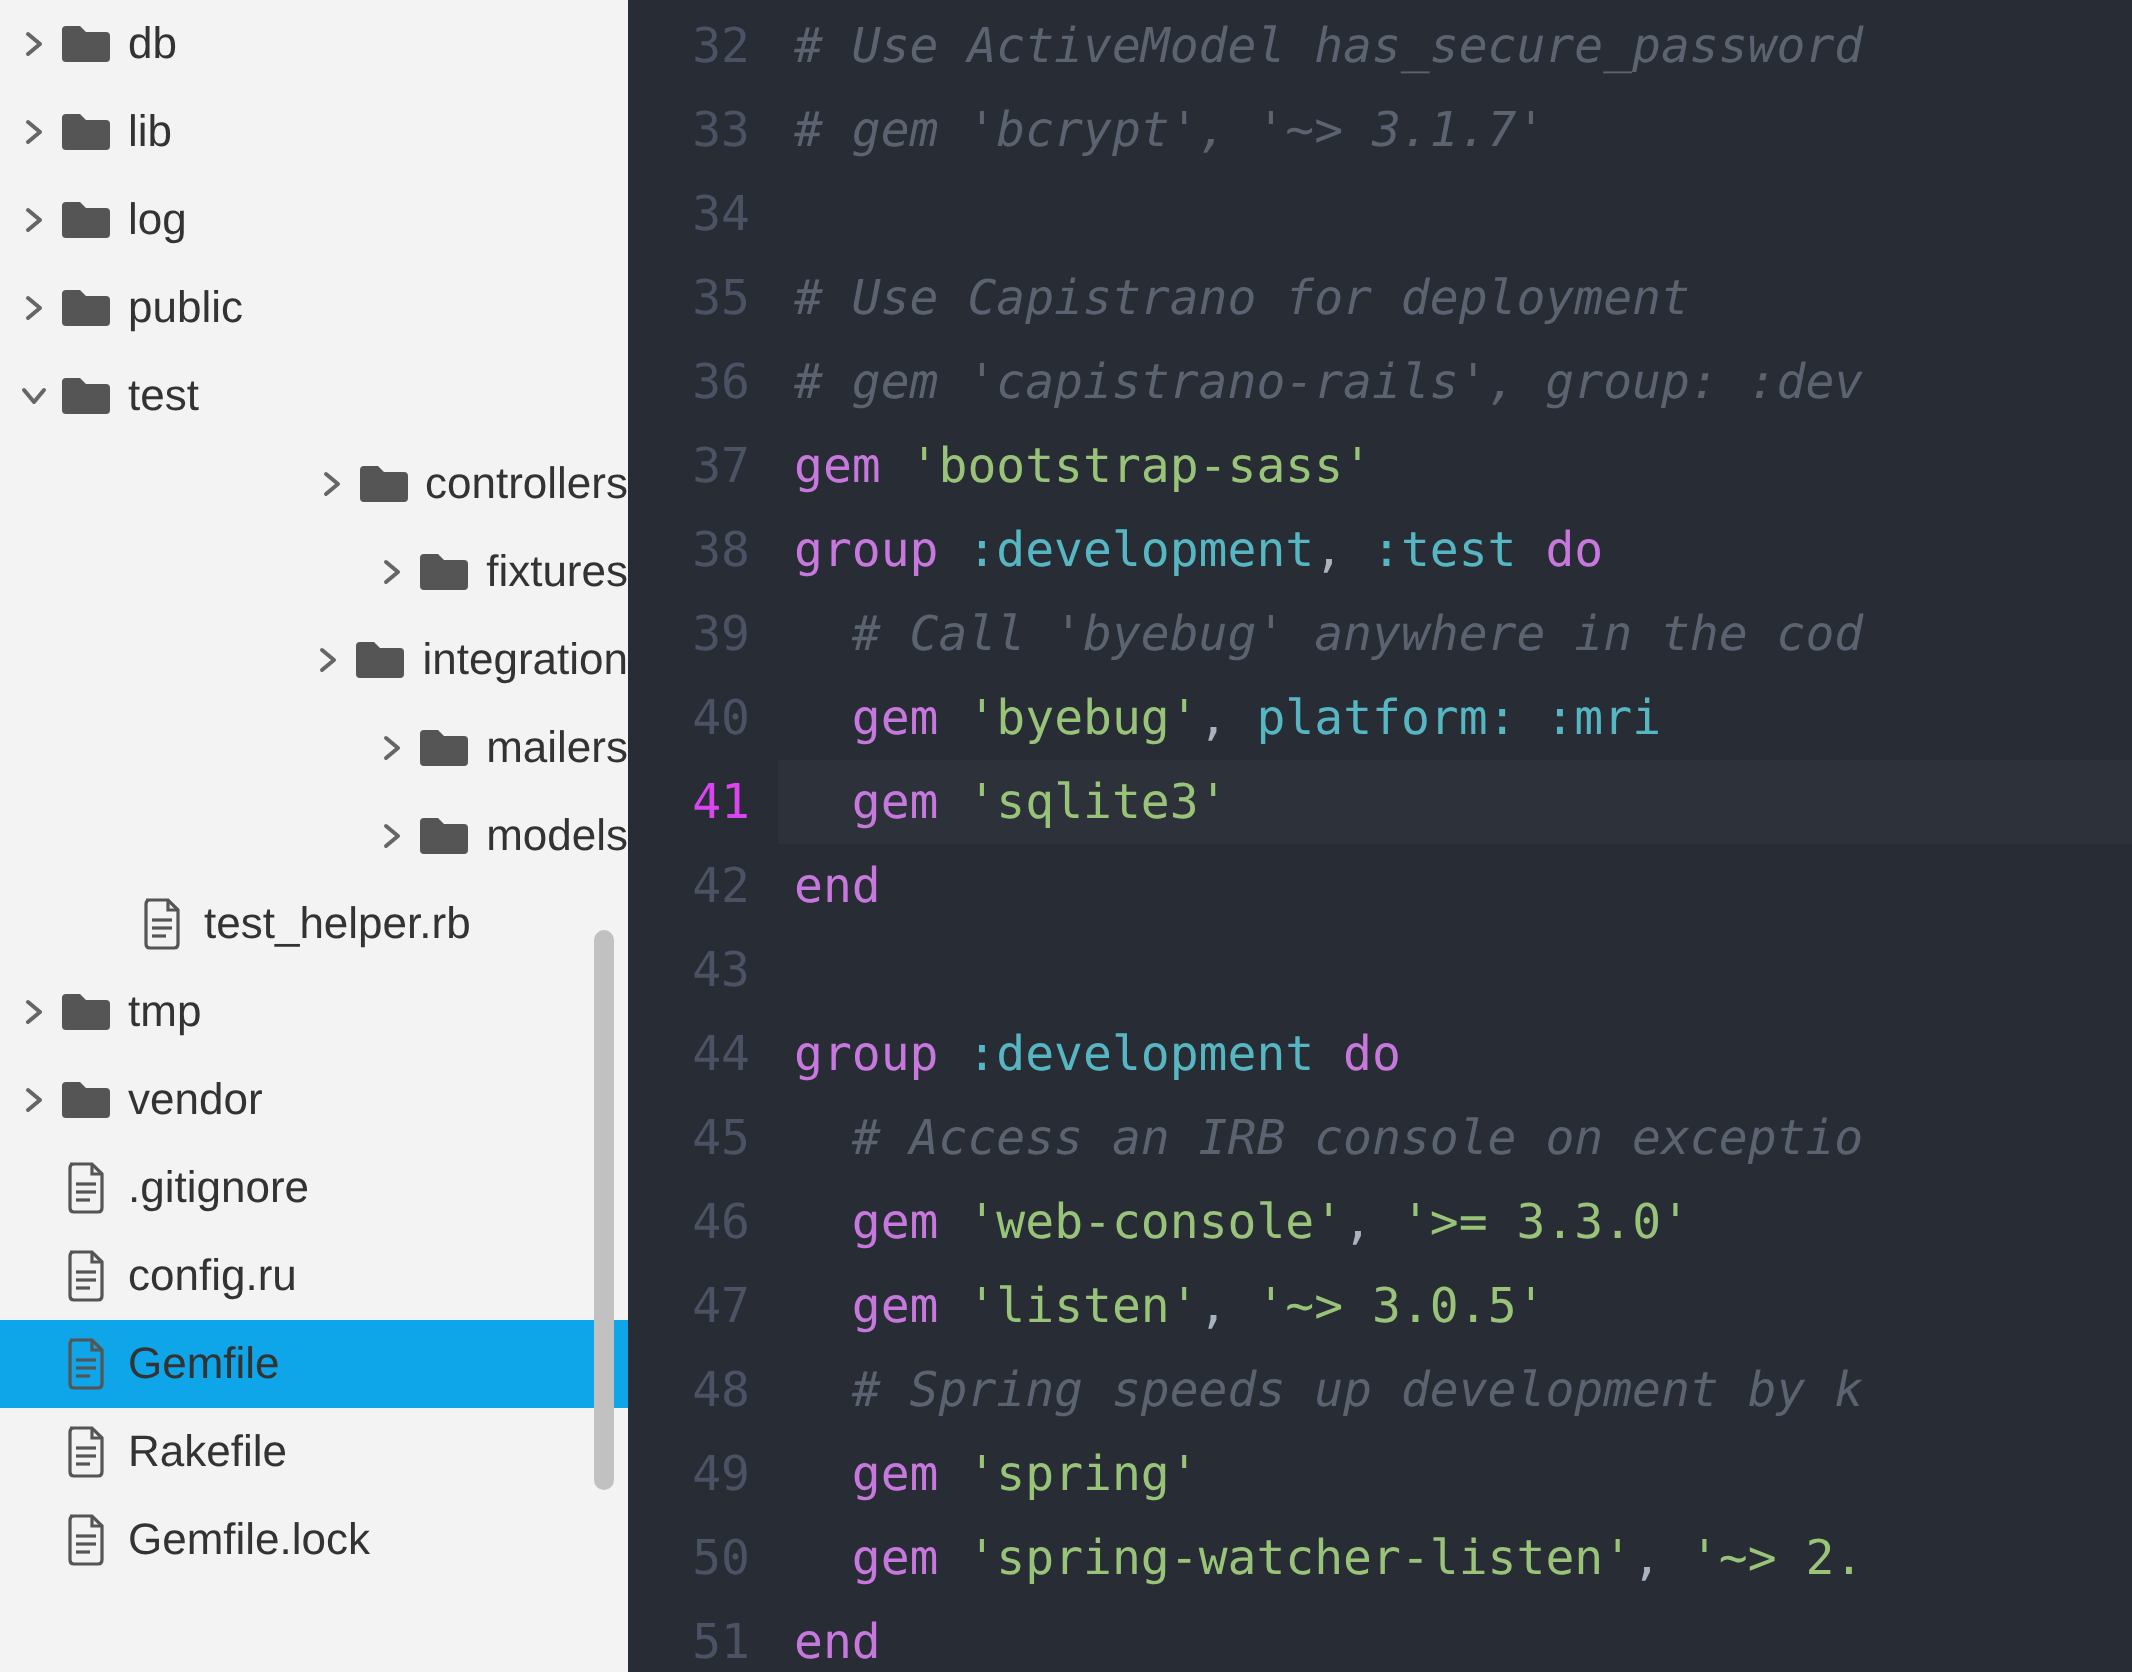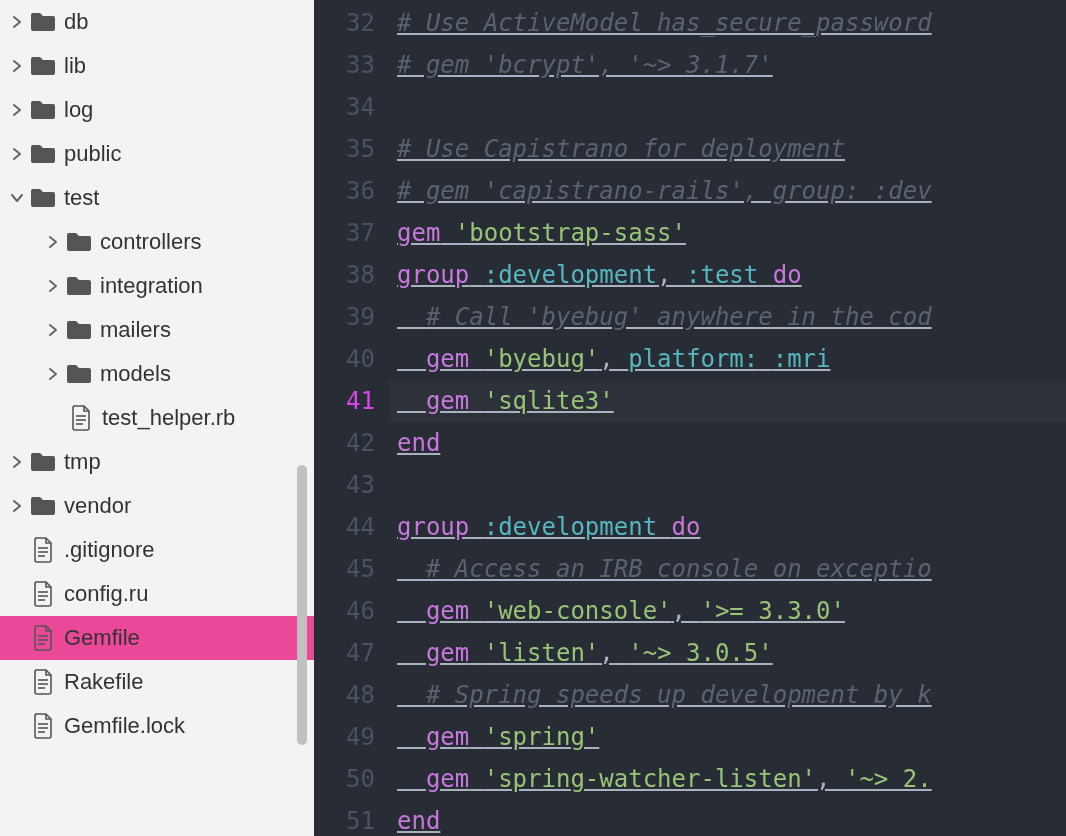--- a/index.html
+++ b/index.html
@@ -15,41 +15,41 @@
   position: relative;
 }
 .tree-item {
   display: flex;
   align-items: center;
   height: 44px;
   font-size: 22px;
   cursor: pointer;
   white-space: nowrap;
 }
-.tree-item.active { background: #ec4899; }
+.tree-item.active { background: #0ea5e9; }
 .chev {
   width: 22px;
   display: inline-flex;
   justify-content: center;
   align-items: center;
   flex-shrink: 0;
 }
 .chev svg { width: 14px; height: 14px; }
 .folder-icon, .file-icon {
   width: 30px;
   display: inline-flex;
   justify-content: center;
   align-items: center;
   flex-shrink: 0;
 }
 .folder-icon svg { width: 26px; height: 22px; fill: #555; }
 .file-icon svg { width: 22px; height: 26px; fill: none; stroke: #555; stroke-width: 1.6; }
 .label { margin-left: 6px; color: #333; }
 .indent-0 { padding-left: 6px; }
-.indent-1 { padding-left: 42px; }
+.indent-1 { padding-left: 42px; justify-content: flex-end; }
 .indent-2 { padding-left: 44px; }
 
 .sidebar-scroll {
   position: absolute;
   right: 7px;
   top: 465px;
   width: 10px;
   height: 280px;
   background: #c1c1c1;
   border-radius: 5px;
@@ -72,21 +72,20 @@
   padding-top: 2px;
   flex-shrink: 0;
 }
 .gutter .ln { height: 42px; line-height: 42px; padding-right: 14px; }
 .gutter .ln.cur { color: #d946ef; }
 .code {
   flex: 1;
   padding-top: 2px;
   padding-left: 8px;
   white-space: pre;
-  text-decoration: underline;
 }
 .code .line { height: 42px; line-height: 42px; }
 .code .line.hl { background: #2c313a; margin-left: -8px; padding-left: 8px; }
 .c  { color: #5c6370; font-style: italic; }
 .k  { color: #c678dd; }
 .s  { color: #98c379; }
 .sy { color: #56b6c2; text-align: center; }
 .p  { color: #abb2bf; }
 </style>
 </head>
@@ -164,20 +163,33 @@
           <svg viewBox="0 0 14 14">
             <path d="M4 2 L10 7 L4 12" fill="none" stroke="#666" stroke-width="2" stroke-linecap="round" stroke-linejoin="round" transform=""></path>
           </svg>
         </span>
         <span class="folder-icon">
           <svg viewBox="0 0 26 22">
             <path d="M1 4 Q1 2 3 2 H10 L13 5 H23 Q25 5 25 7 V18 Q25 20 23 20 H3 Q1 20 1 18 Z"></path>
           </svg>
         </span>
         <span class="label">controllers</span>
+      </div>
+      <div class="tree-item indent-1">
+        <span class="chev">
+          <svg viewBox="0 0 14 14">
+            <path d="M4 2 L10 7 L4 12" fill="none" stroke="#666" stroke-width="2" stroke-linecap="round" stroke-linejoin="round" transform=""></path>
+          </svg>
+        </span>
+        <span class="folder-icon">
+          <svg viewBox="0 0 26 22">
+            <path d="M1 4 Q1 2 3 2 H10 L13 5 H23 Q25 5 25 7 V18 Q25 20 23 20 H3 Q1 20 1 18 Z"></path>
+          </svg>
+        </span>
+        <span class="label">fixtures</span>
       </div>
       <div class="tree-item indent-1">
         <span class="chev">
           <svg viewBox="0 0 14 14">
             <path d="M4 2 L10 7 L4 12" fill="none" stroke="#666" stroke-width="2" stroke-linecap="round" stroke-linejoin="round" transform=""></path>
           </svg>
         </span>
         <span class="folder-icon">
           <svg viewBox="0 0 26 22">
             <path d="M1 4 Q1 2 3 2 H10 L13 5 H23 Q25 5 25 7 V18 Q25 20 23 20 H3 Q1 20 1 18 Z"></path>

